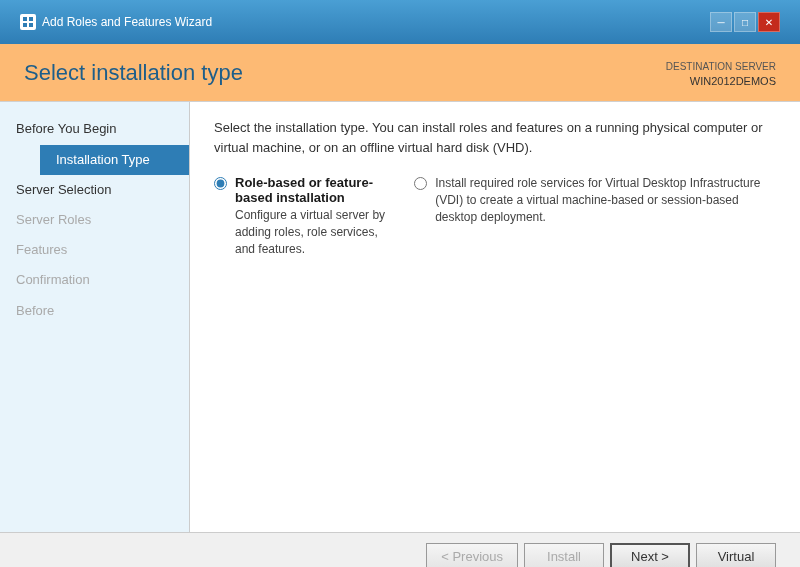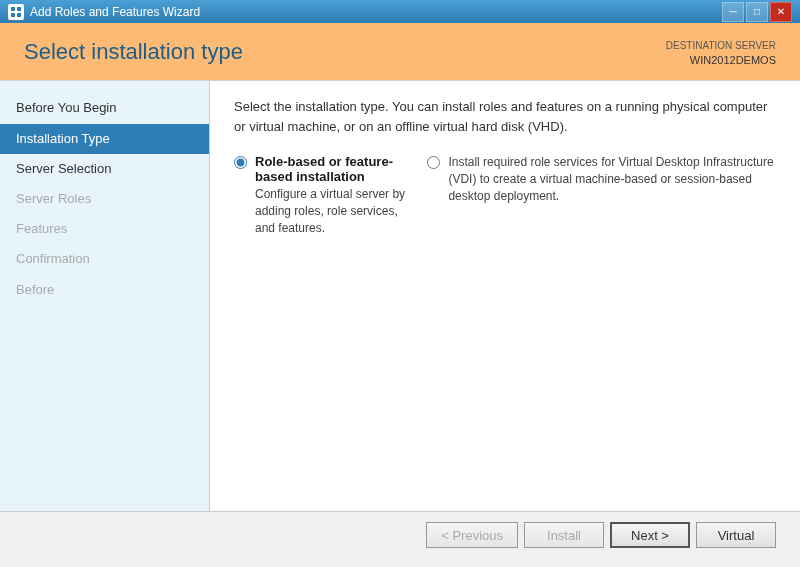--- a/index.html
+++ b/index.html
@@ -9,25 +9,25 @@
       font-family: 'Segoe UI', Tahoma, Geneva, Verdana, sans-serif;
       font-size: 13px;
       color: #1a1a1a;
       background: #f0f0f0;
       overflow: hidden;
     }
 
     
     .title-bar {
       background: linear-gradient(to bottom, #4a9fd4, #2e7db5);
-      height: 23px;
+      height: 44px;
       display: flex;
       align-items: center;
       justify-content: space-between;
-      padding: 0 8px;
+      padding: 0 20px;
       color: white;
       font-size: 12px;
     }
     .title-bar-left {
       display: flex;
       align-items: center;
       gap: 6px;
     }
     .title-bar-icon {
       width: 16px;
@@ -100,36 +100,37 @@
 
     
     .wizard-body {
       display: flex;
       flex: 1;
       overflow: hidden;
     }
 
     
     .wizard-nav {
-      width: 210px;
+      width: 190px;
       background: #e8f4fb;
       padding: 12px 0;
       flex-shrink: 0;
       border-right: 1px solid #ccc;
     }
     .nav-item {
       padding: 6px 16px;
       font-size: 13px;
       cursor: pointer;
       color: #333;
       line-height: 1.4;
     }
     .nav-item.active {
       background: #2e7db5;
       color: white;
+      margin-left: 40px;
     }
     .nav-item.disabled {
       color: #aaa;
       cursor: default;
     }
 
     
     .wizard-content {
       flex: 1;
       padding: 16px 24px;

